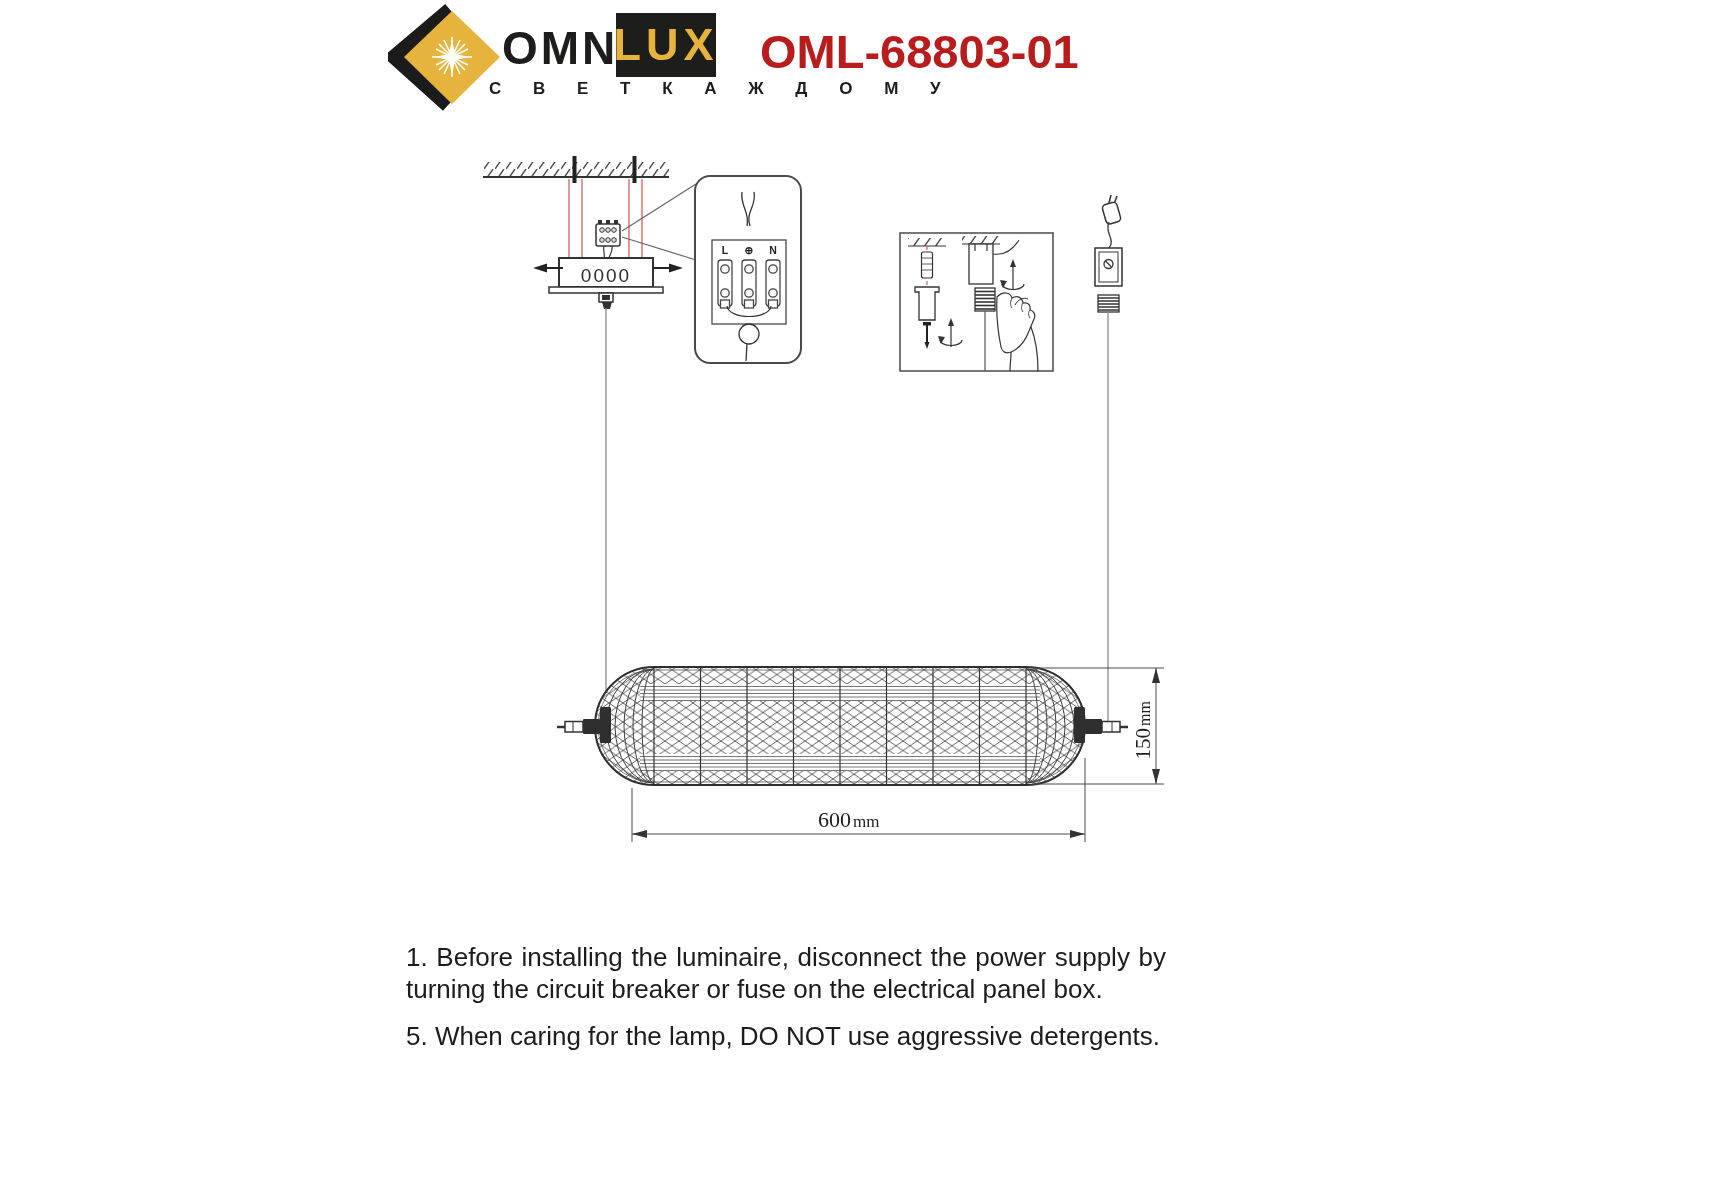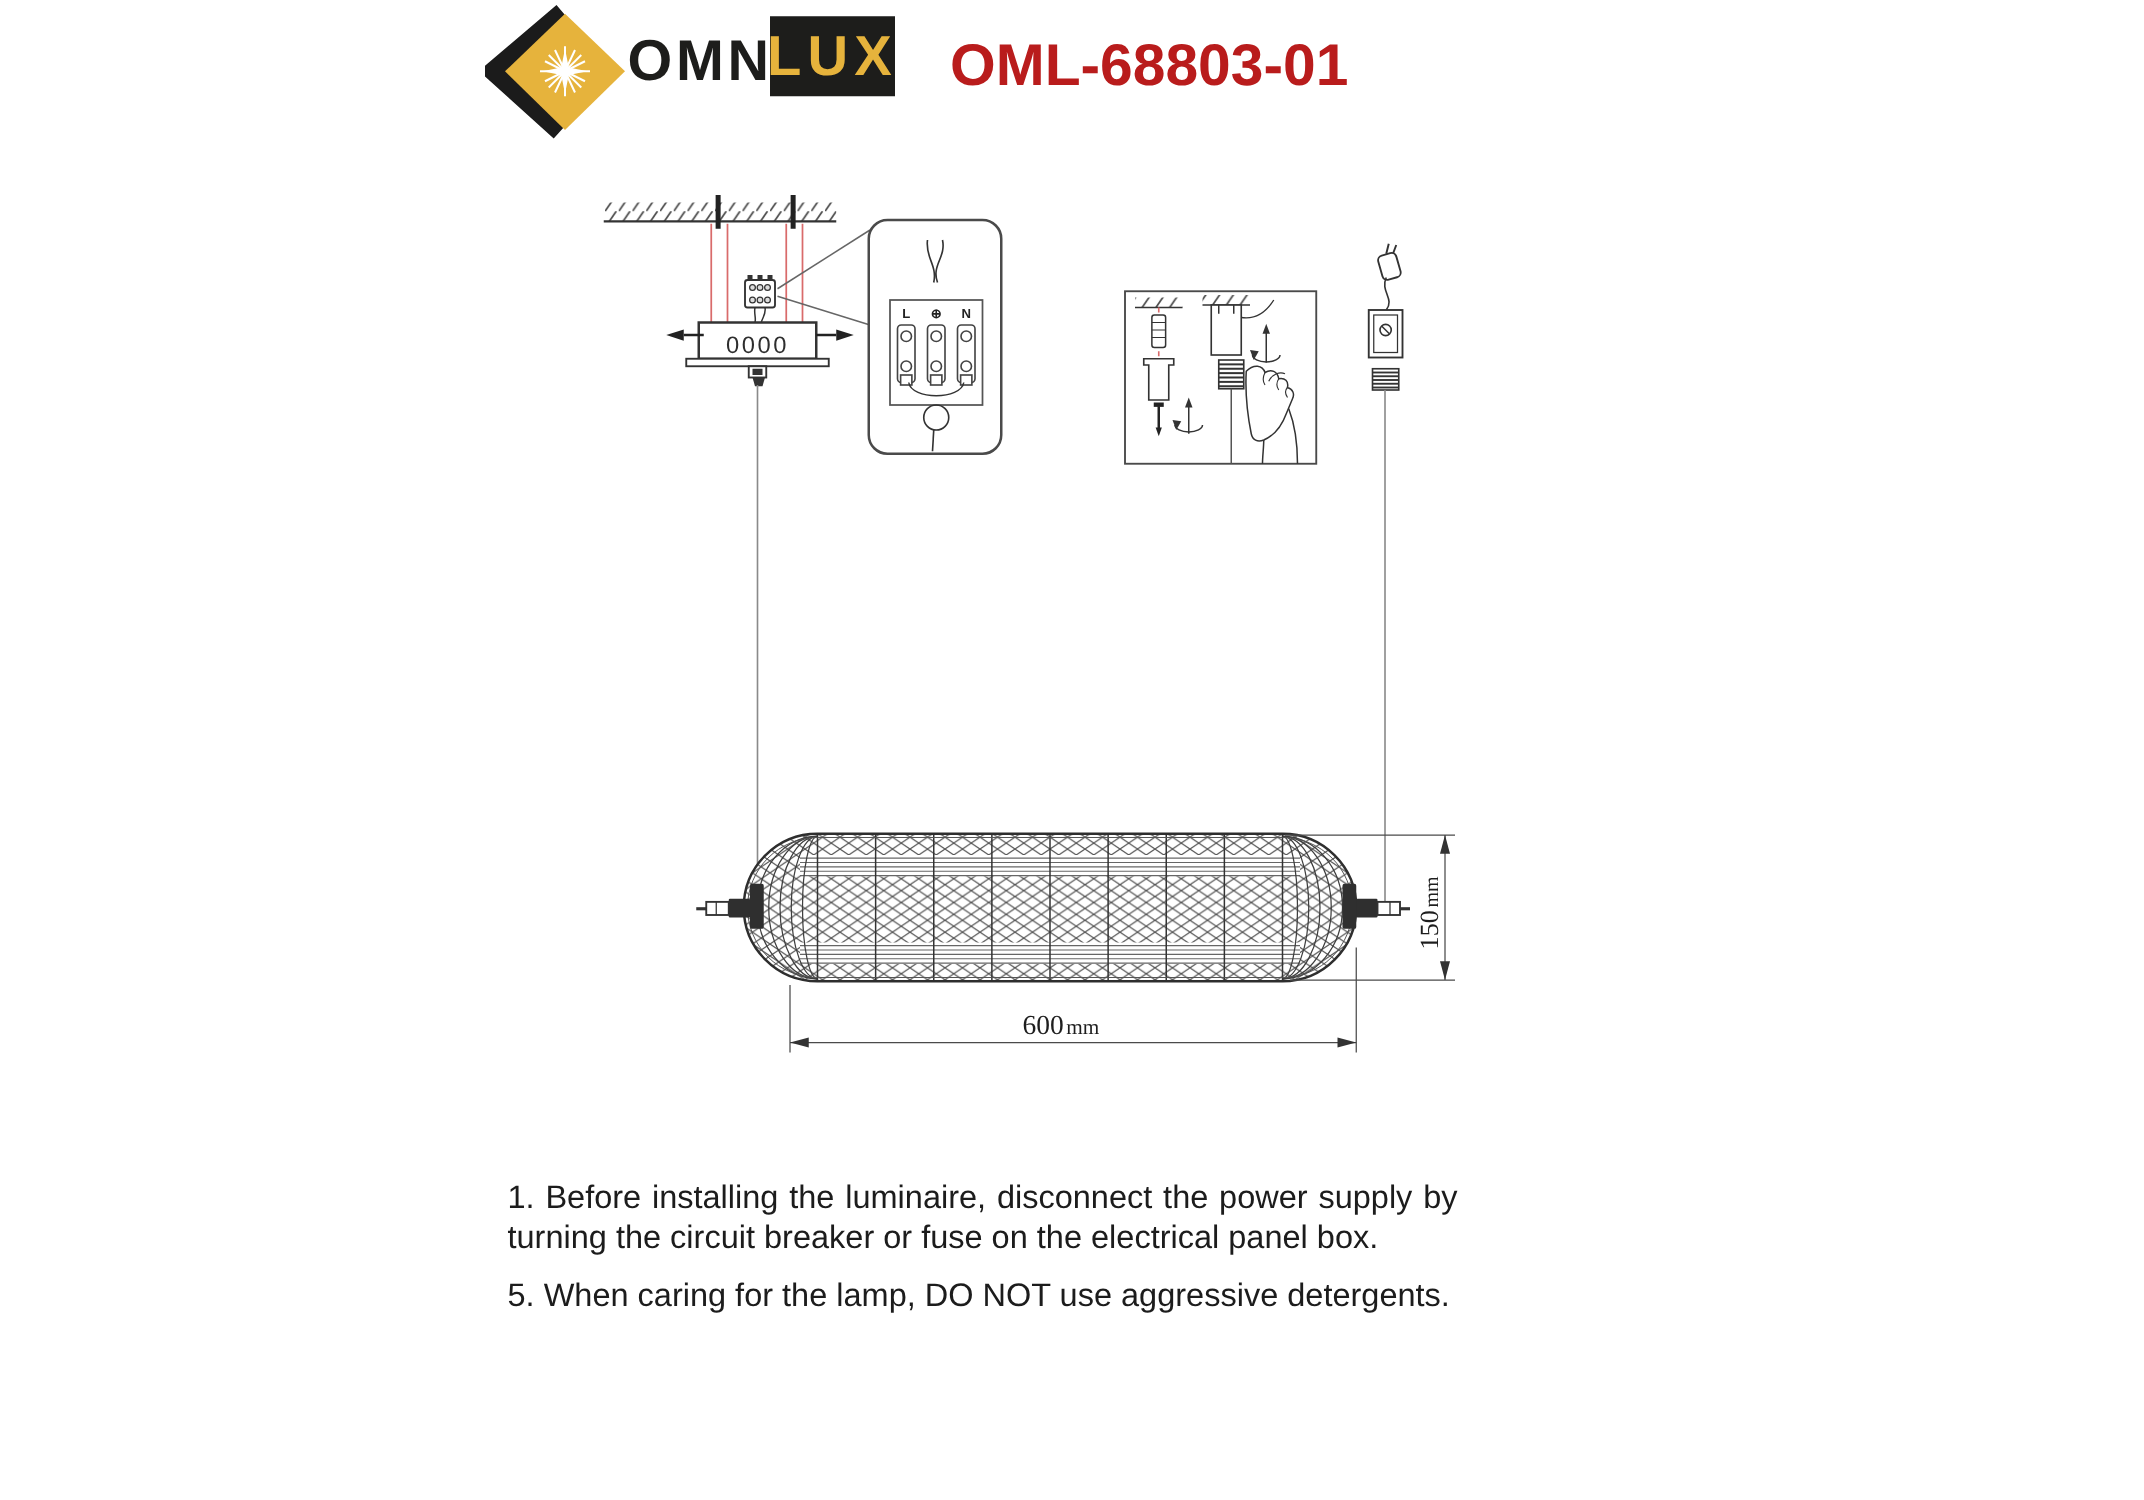--- a/index.html
+++ b/index.html
@@ -39,20 +39,21 @@
       </g>
       <polygon points="452,39 455,54 470,57 455,60 452,75 449,60 434,57 449,54" fill="#ffffff"></polygon>
       <circle cx="452" cy="57" r="4" fill="#ffffff"></circle>
     </g>
   </svg>
 
   <div class="abs brand-primary">OMNI</div>
   <div class="abs brand-box">
     <span class="brand-secondary">LUX</span>
   </div>
+  <div class="abs brand-tagline">С В Е Т   К А Ж Д О М У</div>
   <div class="abs model-number">OML-68803-01</div>
 
   <svg class="abs" style="left:0;top:0;" width="1715" height="1200" viewBox="0 0 1715 1200">
     <defs>
       <pattern id="hatch" width="11" height="13" patternUnits="userSpaceOnUse">
         <line x1="0" y1="13" x2="9" y2="0" stroke="#4a4a4a" stroke-width="1.4"></line>
       </pattern>
       <pattern id="mesh" width="14" height="9.5" patternUnits="userSpaceOnUse">
         <path d="M0,4.75 L7,0 L14,4.75 L7,9.5 Z" fill="none" stroke="#4f4f4f" stroke-width="0.9"></path>
       </pattern>

